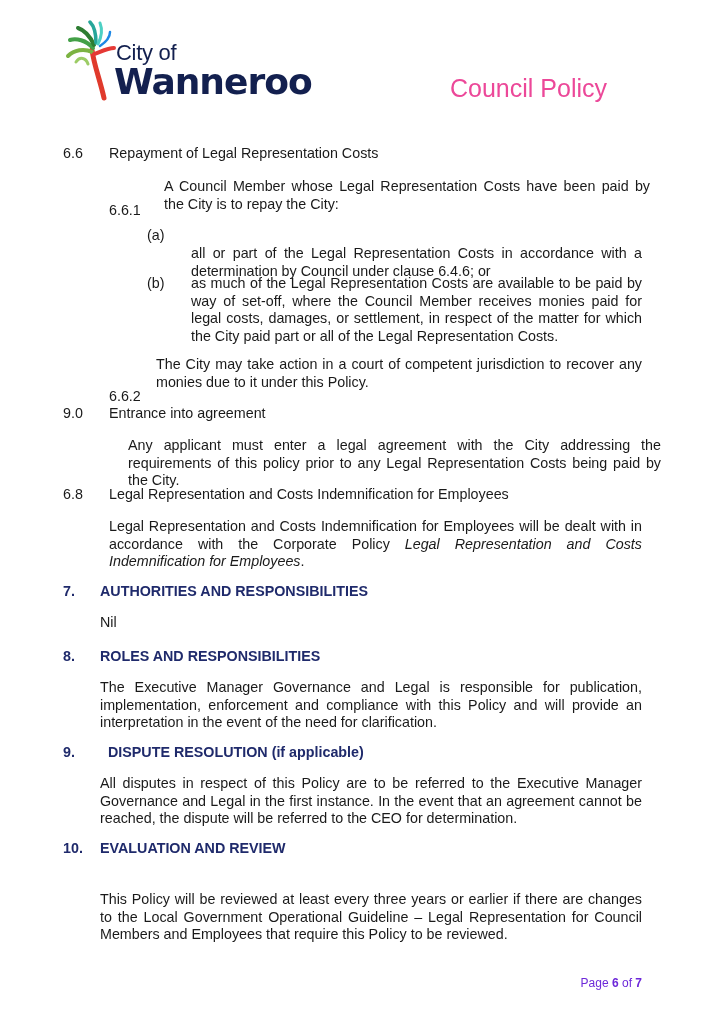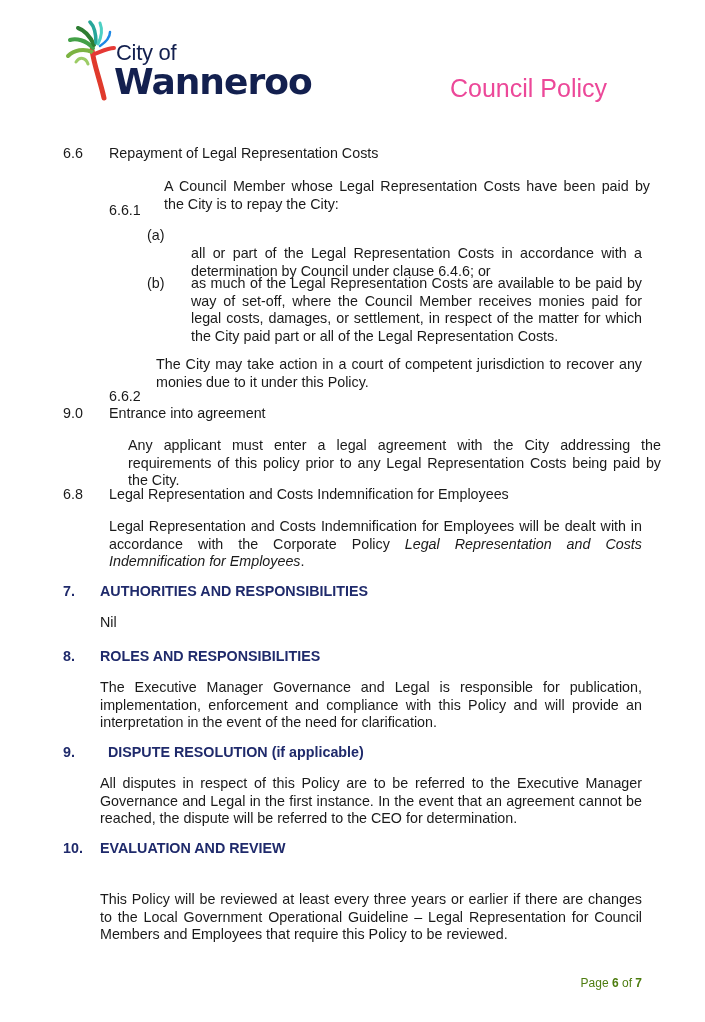--- a/index.html
+++ b/index.html
@@ -10,21 +10,21 @@
   .logo .city-of { position: absolute; left: 52px; top: 20px; font-size: 22px; color: #13204f;
                    font-family: "Liberation Sans", sans-serif; letter-spacing: -0.3px; }
   .logo .wanneroo { position: absolute; left: 50px; top: 42px; font-size: 36px; font-weight: bold;
                     color: #13204f; font-family: "DejaVu Sans", sans-serif; letter-spacing: -1px; line-height: 40px; }
   .doc-type { position: absolute; right: 98px; top: 74px; font-size: 25px; color: #ec4899; }
   .content { position: absolute; left: 0; top: 0; width: 705px; font-size: 14.3px; line-height: 17.5px; }
   .num { position: absolute; }
   .txt { position: absolute; text-align: justify; }
   .txt.left { text-align: right; }
   .h { position: absolute; color: #1f2a6b; font-weight: bold; font-size: 14.3px; }
-  .footer { position: absolute; right: 63px; top: 976px; font-size: 12px; color: #4d7c0f; }
+  .footer { position: absolute; right: 63px; top: 976px; font-size: 12px; color: #6d28d9; }
   .footer b { font-weight: bold; }
   i { font-style: italic; }
 </style>
 </head>
 <body>
 
 <div class="logo">
   <svg width="60" height="82" viewBox="0 0 60 82">
     <path d="M40 78 C36 60 30 45 28 30" stroke="#e03a2c" stroke-width="5" fill="none" stroke-linecap="round"></path>
     <path d="M28 32 C20 28 10 30 4 36" stroke="#7cb342" stroke-width="4" fill="none" stroke-linecap="round"></path>

